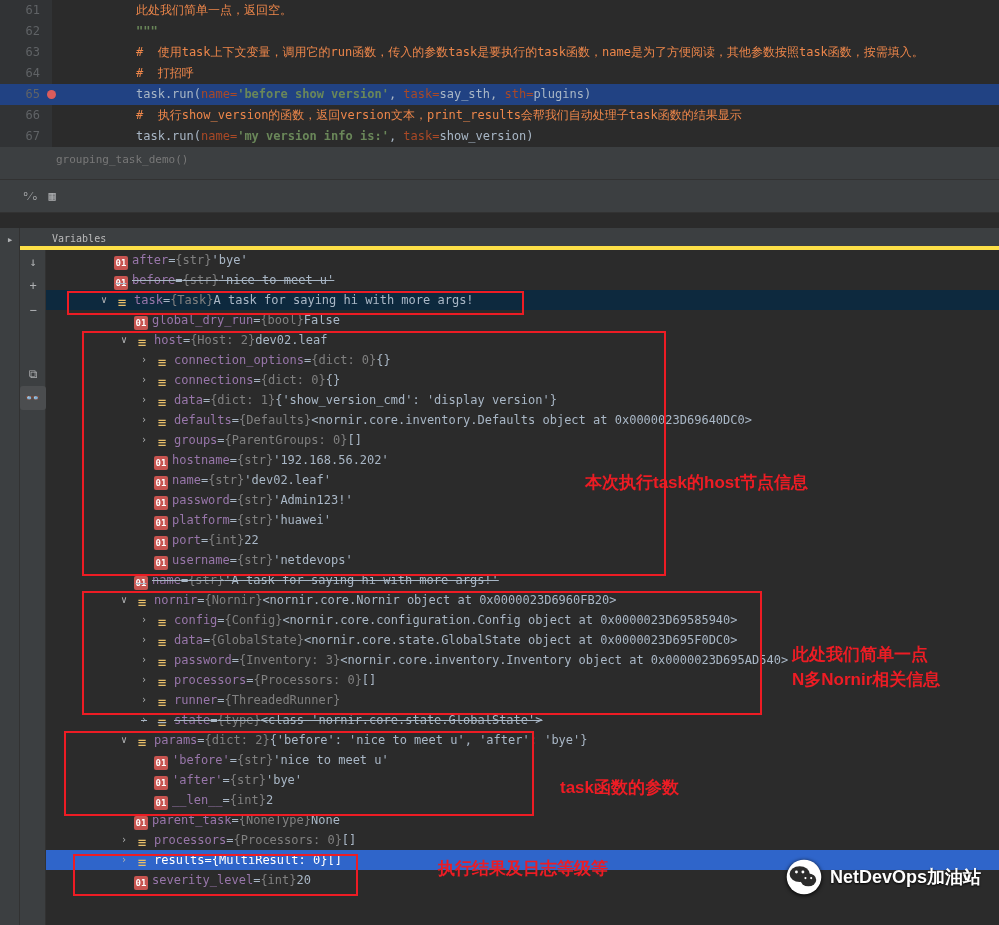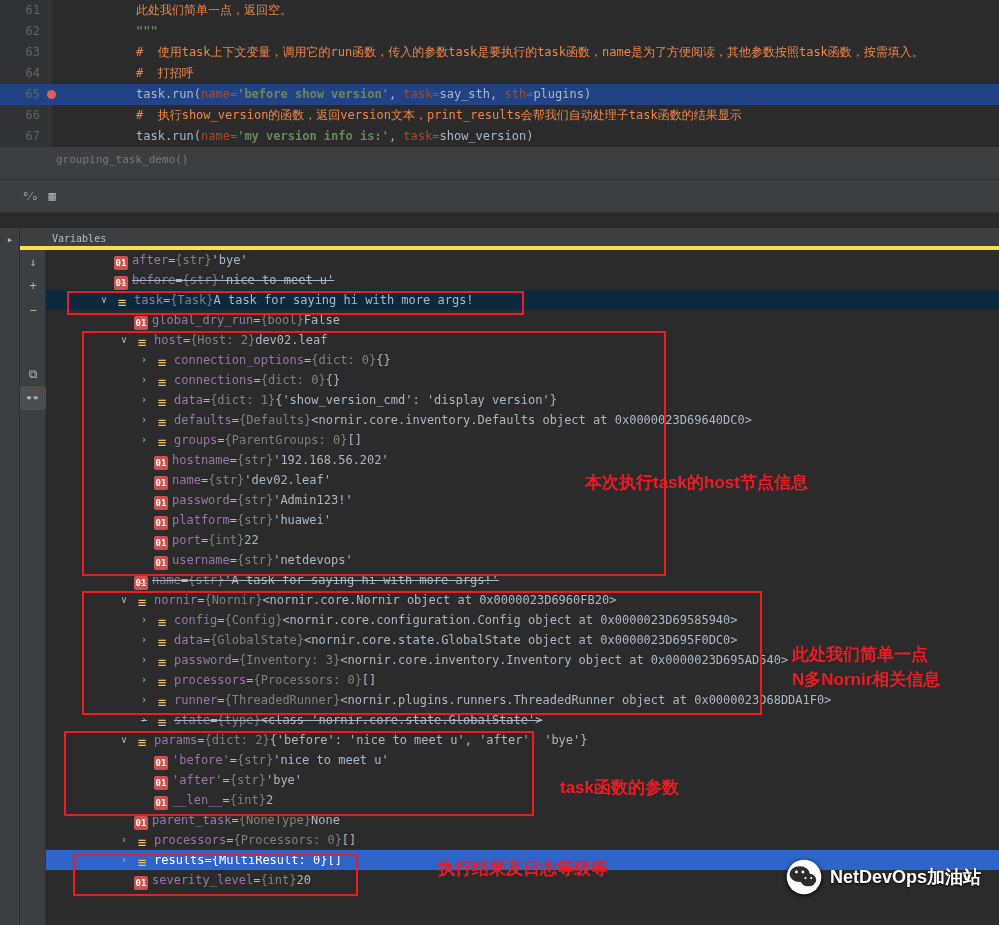--- a/index.html
+++ b/index.html
@@ -295,21 +295,20 @@
         <span class="vv"> </span>
         <span class="vv">[]</span>
       </div>
     <div class="row" style="padding-left:90px">
         <span class="arrow">›</span>
         <span class="icon ic-o">≡</span>
         <span class="vn">runner</span>
         <span class="vv"> = </span>
         <span class="vt">{ThreadedRunner}</span>
         <span class="vv"> </span>
-        <span class="vv">&lt;nornir.plugins.runners.ThreadedRunner object at 0x0000023D68DDA1F0&gt;</span>
       </div>
     <div class="row" style="padding-left:90px;text-decoration:line-through">
         <span class="arrow">›</span>
         <span class="icon ic-o">≡</span>
         <span class="vn">state</span>
         <span class="vv"> = </span>
         <span class="vt">{type}</span>
         <span class="vv"> </span>
         <span class="vv">&lt;class 'nornir.core.state.GlobalState'&gt;</span>
       </div>

